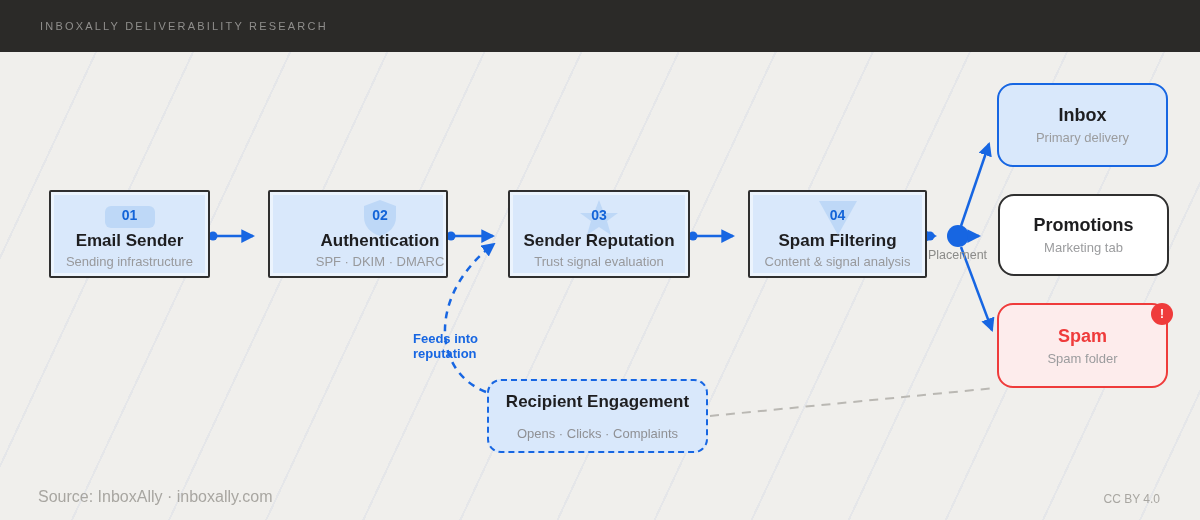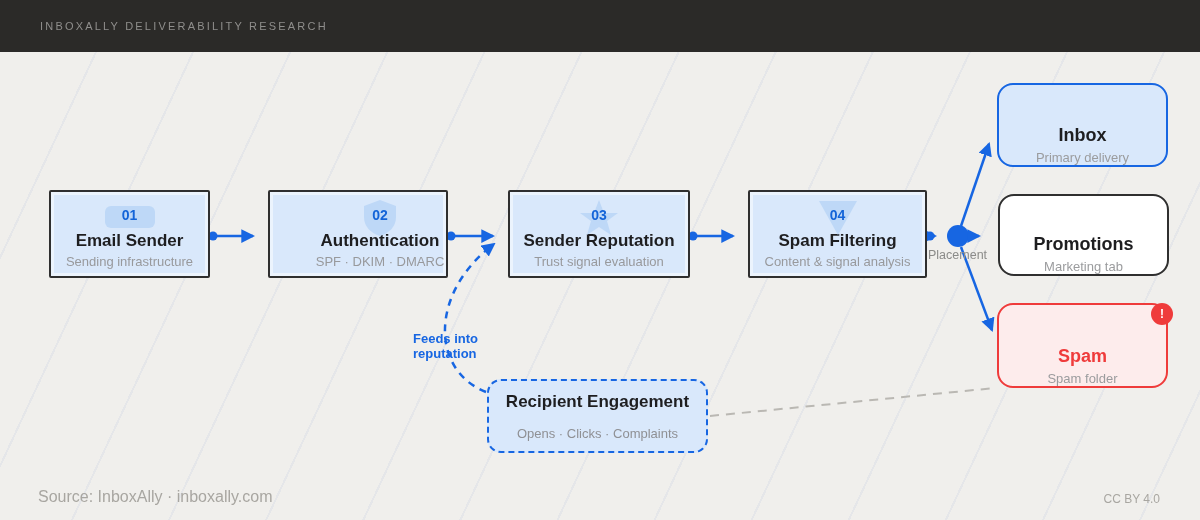--- a/index.html
+++ b/index.html
@@ -43,21 +43,21 @@
   }
   .badge { position:relative; height:28px; width:64px; display:flex; align-items:center; justify-content:center; }
   .badge svg { position:absolute; left:50%; top:50%; transform:translate(-50%,-42%); }
   .badge .num { position:relative; font-size:14px; font-weight:700; color:#1464d8; }
   .node-title { font-size:17px; font-weight:700; color:#1e1e20; margin-top:2px; white-space:nowrap; }
   .node-sub { font-size:13px; color:#98999c; margin-top:3px; white-space:nowrap; }
 
   
   .outcome {
     position:absolute; width:171px; border-radius:16px; border:2px solid #2f2f2f;
-    display:flex; flex-direction:column; align-items:center; justify-content:flex-end;
+    display:flex; flex-direction:column; align-items:center; justify-content:center;
     background:#ffffff;
   }
   .outcome .o-title { font-size:18px; font-weight:700; color:#1e1e20; }
   .outcome .o-sub { font-size:13px; color:#9b9c9e; margin-top:4px; }
   .outcome.blue { background:#d9e8fb; border-color:#1766e2; }
   .outcome.red  { background:#fdecec; border-color:#ef3b3b; }
   .outcome.red .o-title { color:#ef3b3b; }
   .alert-badge {
     position:absolute; top:-2px; right:-7px; width:22px; height:22px;
     background:#ef3b3b; border-radius:50%; color:#fff; font-size:12px; font-weight:700;

